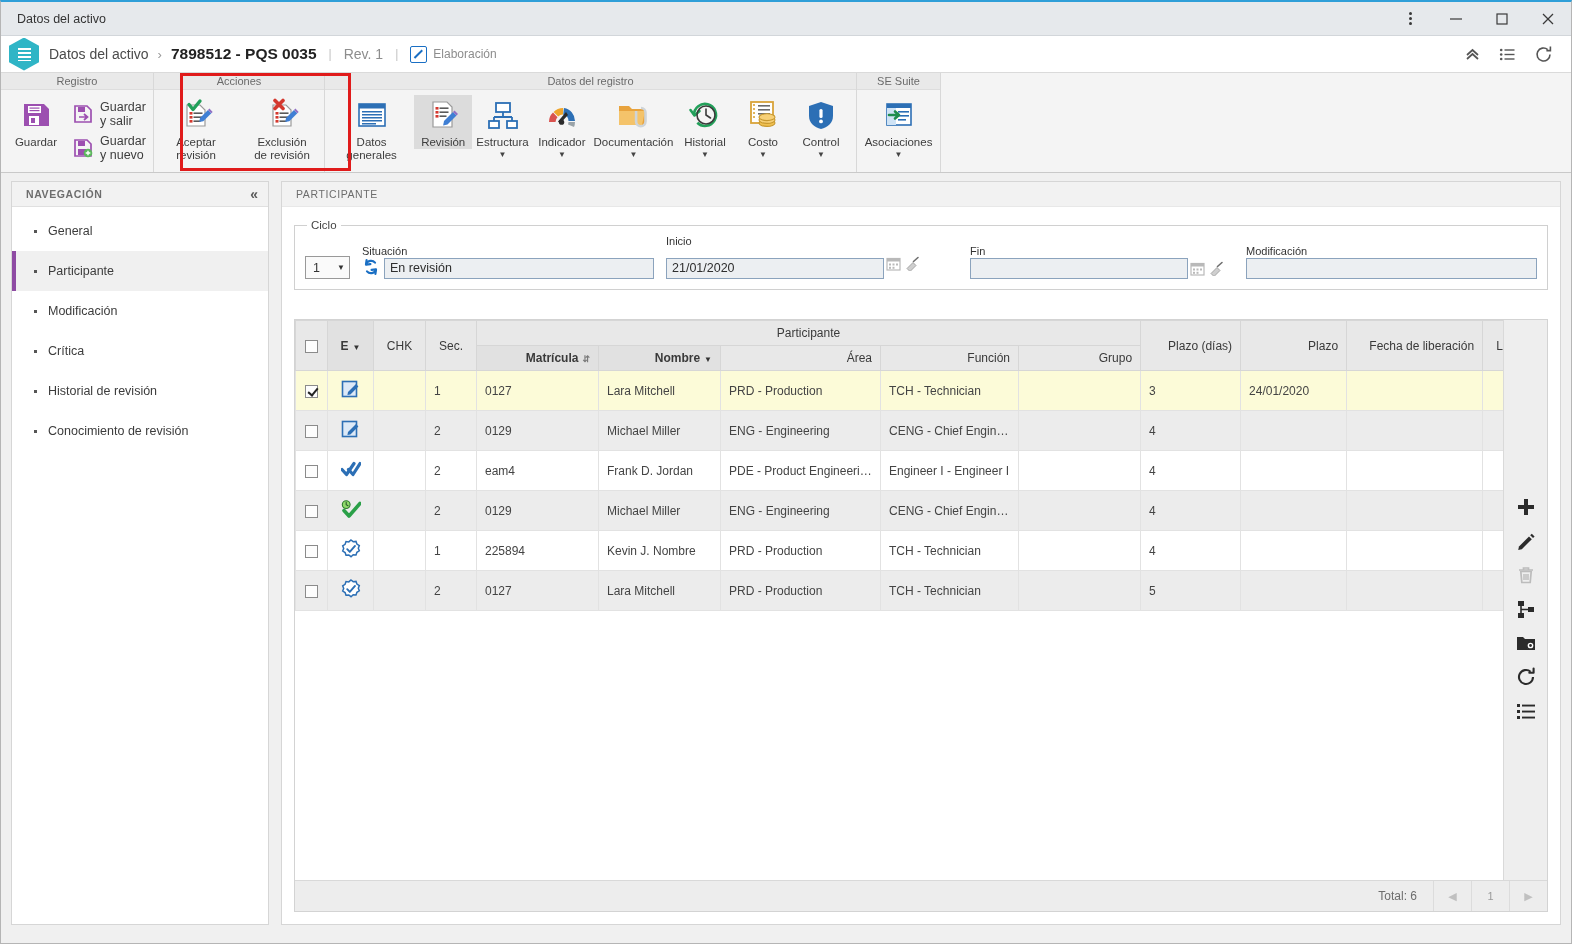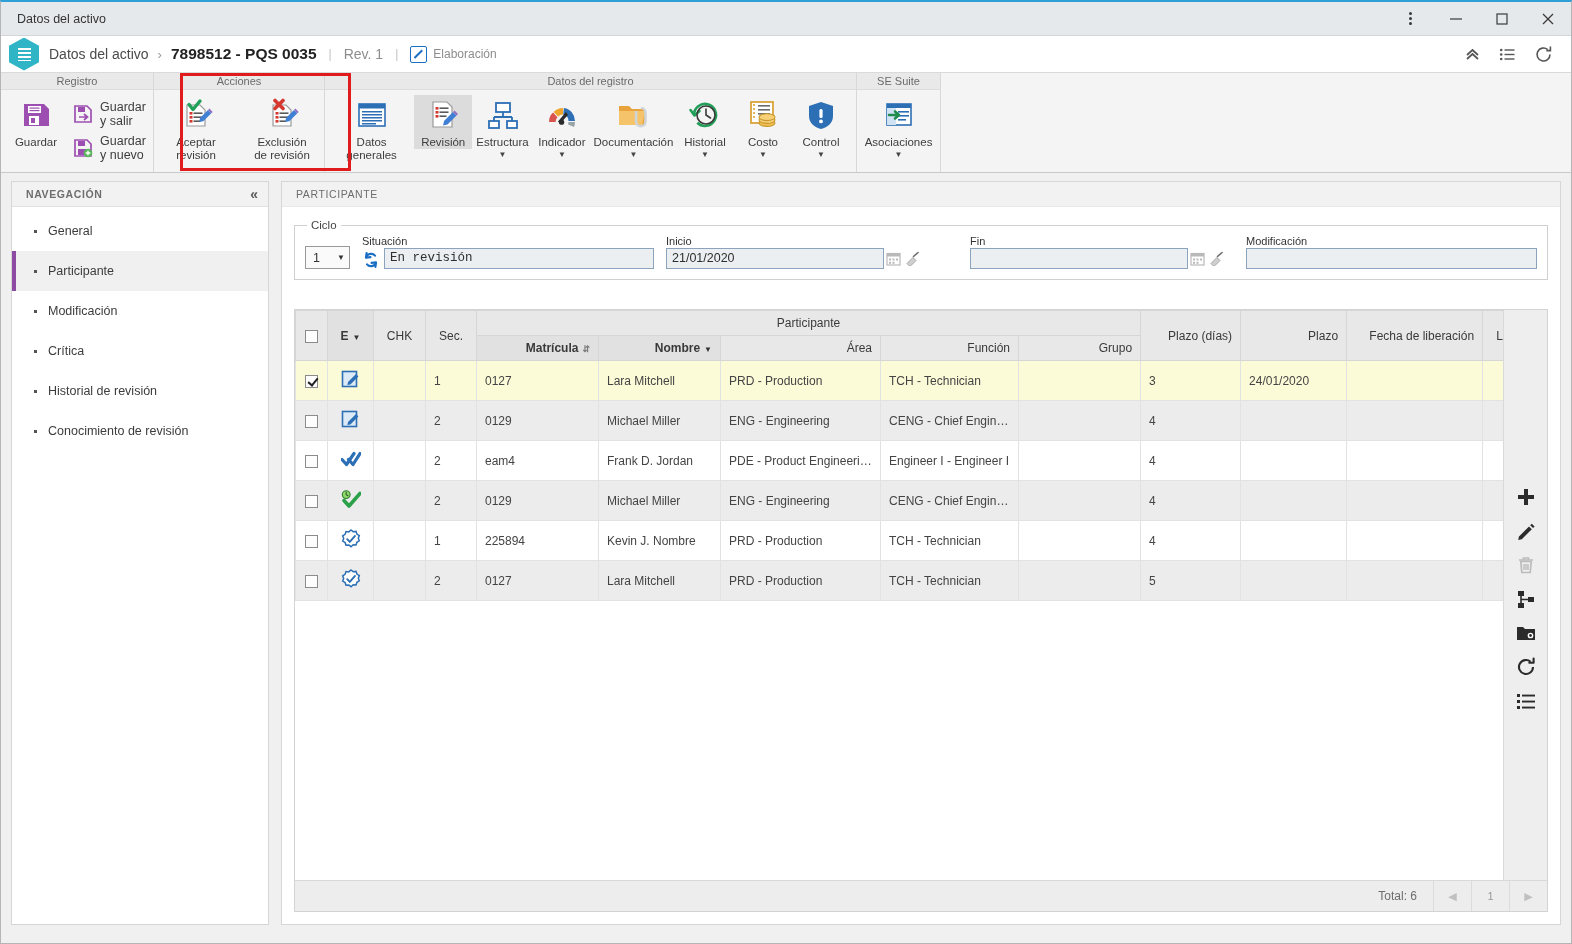--- a/index.html
+++ b/index.html
@@ -698,37 +698,37 @@
         <fieldset class="ciclo">
           <legend>Ciclo</legend>
           <div class="form-row">
             <div class="sel-cycle">
               <span>1</span>
               <span class="ar">▼</span>
             </div>
 
             <div class="fld" style="width:292px;">
               <span class="flabel">Situación</span>
-              <div style="display:flex;align-items:flex-end;font-family:Liberation Mono, monospace;">
+              <div style="display:flex;align-items:flex-start;">
                 <span class="refresh-ico">
                   <svg width="18" height="18" viewBox="0 0 18 18">
                     <path d="M4.2 6.2A5.2 5.2 0 0 1 13 4.6" fill="none" stroke="#1a6fc4" stroke-width="2.2" stroke-linecap="round"></path>
                     <polyline points="4.6,2.2 4.0,6.6 8.4,6.2" fill="none" stroke="#1a6fc4" stroke-width="2.2" stroke-linecap="round" stroke-linejoin="round"></polyline>
                     <path d="M13.8 11.8A5.2 5.2 0 0 1 5 13.4" fill="none" stroke="#1a6fc4" stroke-width="2.2" stroke-linecap="round"></path>
                     <polyline points="13.4,15.8 14,11.4 9.6,11.8" fill="none" stroke="#1a6fc4" stroke-width="2.2" stroke-linecap="round" stroke-linejoin="round"></polyline>
                   </svg>
                 </span>
                 <div class="inp" style="flex:1;" title="En revisión">En revisión</div>
               </div>
             </div>
 
             <div class="fld" style="width:256px;margin-left:12px;">
               <span class="flabel">Inicio</span>
               <div style="display:flex;align-items:center;">
-                <div class="inp" style="flex:1;">21/01/2020</div>
+                <div class="inp" style="flex:1;margin-top:10px;">21/01/2020</div>
                 <span class="icobtn">
                   <svg width="15" height="15" viewBox="0 0 15 15">
                       <rect x="1" y="2.5" width="13" height="11.5" fill="none" stroke="#b9b9b9" stroke-width="1.2"></rect>
                       <rect x="1" y="2.5" width="13" height="3" fill="#b9b9b9"></rect>
                       <g fill="#b9b9b9">
                         <rect x="3" y="7.5" width="2" height="2"></rect>
                         <rect x="6.5" y="7.5" width="2" height="2"></rect>
                         <rect x="10" y="7.5" width="2" height="2"></rect>
                         <rect x="3" y="10.8" width="2" height="2"></rect>
                         <rect x="6.5" y="10.8" width="2" height="2"></rect>

